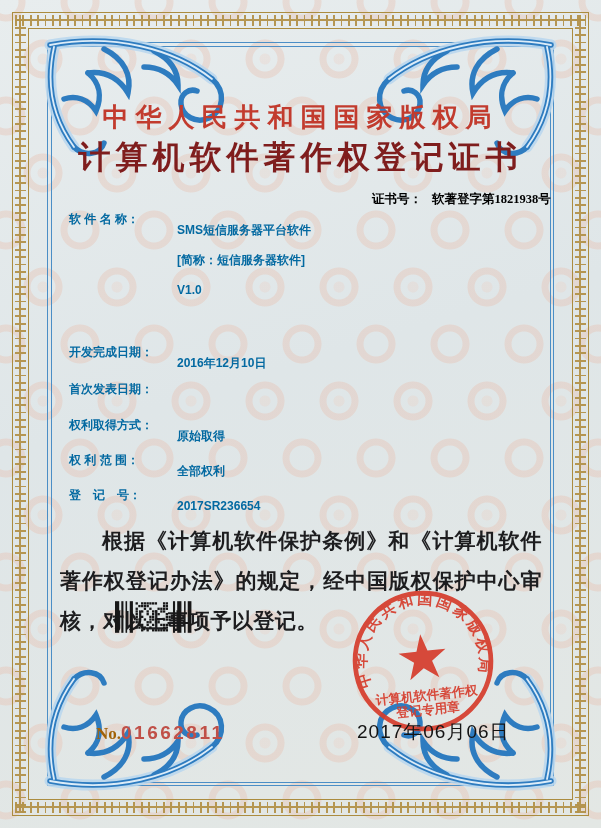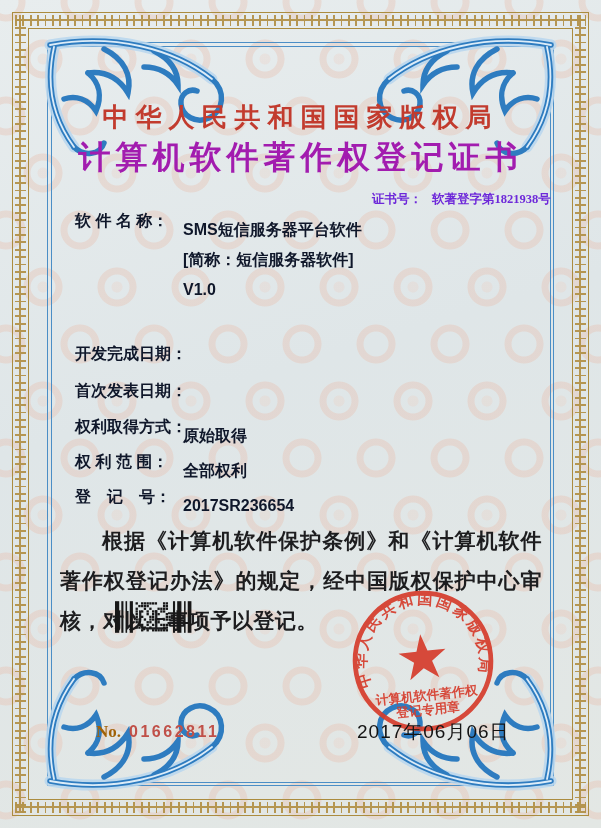--- a/index.html
+++ b/index.html
@@ -52,32 +52,32 @@
 
   
   .issuer {
     position:absolute; top:100px; left:0; width:100%;
     text-align:center; color:#c23b2e;
     font-family:"Liberation Serif", serif; font-weight:bold;
     font-size:26px; letter-spacing:7px;
   }
   .cert-title {
     position:absolute; top:136px; left:0; width:100%;
-    text-align:center; color:#a21caf;
+    text-align:center; color:#7f1d1d;
     font-family:"Liberation Serif", serif; font-weight:bold;
     font-size:32px; letter-spacing:5px;
   }
   .cert-no {
     position:absolute; top:191px; left:372px;
-    font-size:12.5px; font-weight:bold; color:#6d28d9;
+    font-size:12.5px; font-weight:bold; color:#000000;
     font-family:"Liberation Serif", serif;
   }
   .cert-no .val { margin-left:10px; }
 
-  .field { position:absolute; left:75px; color:#0f172a; font-weight:bold; font-size:16px; }
+  .field { position:absolute; left:69px; color:#0369a1; font-weight:bold; font-size:12px; }
   .field .lbl { display:inline-block; width:108px; vertical-align:top; white-space:pre; }
   .field .vals { display:inline-block; vertical-align:top; }
   .field .vals div { line-height:22px;margin-top:8px; }
   .f-name   { top:211px; }
   .f-owner  { top:285px; }
   .f-dev    { top:344px; }
   .f-pub    { top:381px; }
   .f-mode   { top:417px; }
   .f-scope  { top:452px; }
   .f-reg    { top:487px; }
@@ -93,21 +93,21 @@
 
   .seal { position:absolute; top:588px; left:350px; width:146px; height:146px; transform:rotate(-6deg); opacity:.92; }
 
   .issue-date {
     position:absolute; top:719px; left:357px;
     font-size:19px; font-weight:normal; color:#141414; letter-spacing:1px;
   }
 
   .serial { position:absolute; top:722px; left:96px; font-size:17px; }
   .serial .no { font-family:"Liberation Serif", serif; font-weight:bold; color:#a16207; }
-  .serial .num { color:#c05048; font-size:16px; letter-spacing:2.5px; margin-left:8px; font-weight:600; }
+  .serial .num { color:#c05048; font-size:19px; letter-spacing:2.5px; font-weight:600; }
 </style>
 </head>
 <body>
 
 <div class="photo">
   <div class="paper"></div>
 
   <div class="gold-line-outer"></div>
   <div class="gf t"></div>
   <div class="gf b"></div>
@@ -163,21 +163,21 @@
   </div>
 
   <div class="field f-name">
     <span class="lbl">软 件 名 称：</span><span class="vals">
       <div>SMS短信服务器平台软件</div>
       <div>[简称：短信服务器软件]</div>
       <div>V1.0</div>
     </span>
   </div>
   <div class="field f-dev">
-    <span class="lbl">开发完成日期：</span>
+    <span class="lbl">开发完成日期：</span><span class="vals"><div>2016年12月10日</div></span>
   </div>
   <div class="field f-pub">
     <span class="lbl">首次发表日期：</span>
   </div>
   <div class="field f-scope">
     <span class="lbl">权 利 范 围：</span><span class="vals"><div>全部权利</div></span>
   </div>
   <div class="field f-mode">
     <span class="lbl">权利取得方式：</span><span class="vals"><div>原始取得</div></span>
   </div>

